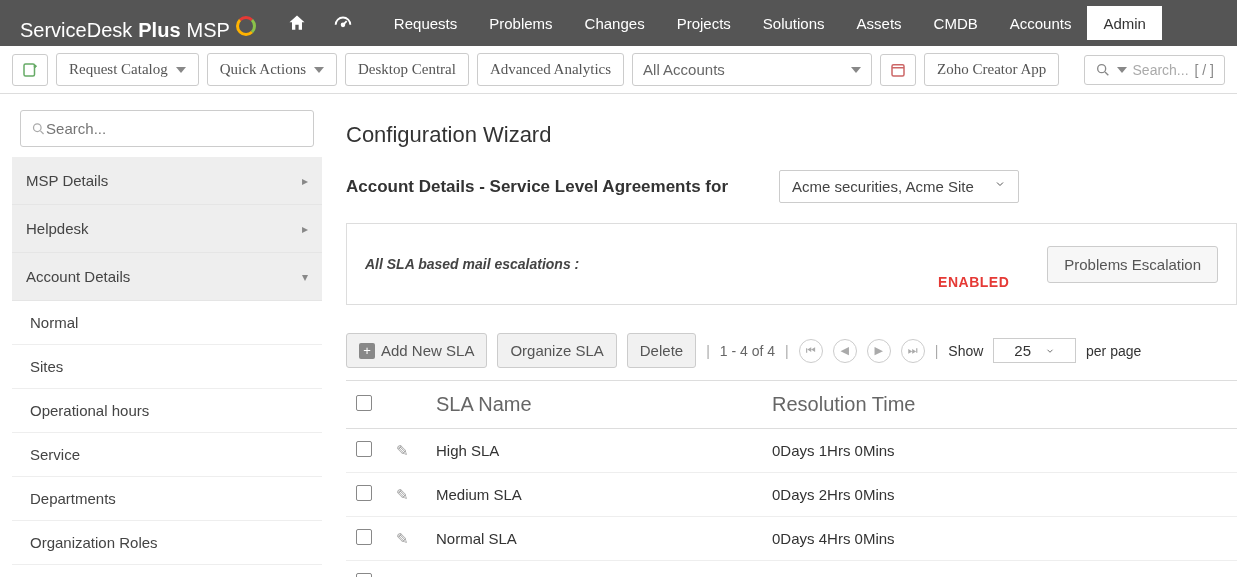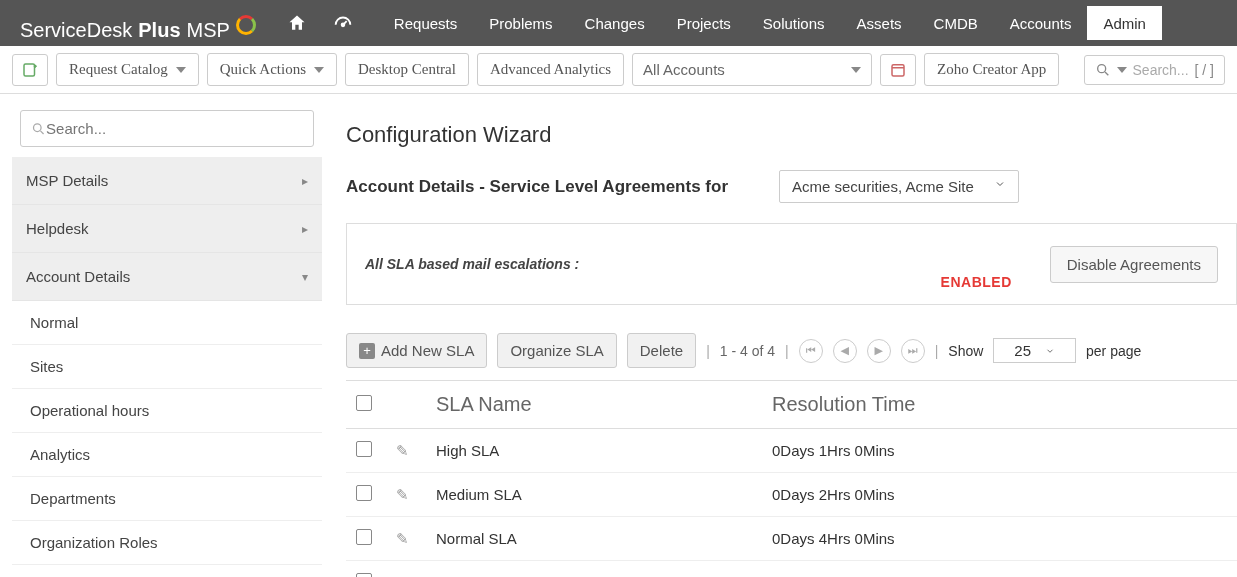--- a/index.html
+++ b/index.html
@@ -1,18 +1,18 @@
 <!DOCTYPE html>
 <html><head>
 <meta charset="utf-8">
 <style>
 * { box-sizing: border-box; margin: 0; padding: 0; }
 body { font-family: Arial, sans-serif; font-size: 14px; color: #333; background: #fff; width: 1237px; }
 .topnav { background: #555; height: 46px; display: flex; align-items: center; color: #fff; }
-.logo { display: flex; padding: 0 18px 0 20px; font-size: 20px; margin-top: 14px; }
+.logo { display: flex; align-items: center; padding: 0 18px 0 20px; font-size: 20px; margin-top: 14px; }
 .logo .sd { font-weight: normal; }
 .logo .plus { font-weight: bold; margin-left: 6px; }
 .logo .msp { margin-left: 6px; font-weight: normal; }
 .logo-circ { width: 20px; height: 20px; border-radius: 50%; border: 3px solid #ffb300; border-top-color: #e53935; border-right-color:#8bc34a; margin-left: 6px; position: relative; top:-4px;}
 .topnav .nav-item { padding: 0 16px; height:34px; display:flex; align-items:center; font-size:15px; cursor:pointer; }
 .topnav .nav-item.active { background:#fff; color:#333; }
 .topnav .icon-cell { width: 46px; display:flex; align-items:center; justify-content:center; font-size:18px;}
 .subbar { height: 48px; border-bottom:1px solid #ddd; display:flex; align-items:center; padding: 0 12px; gap:8px; background:#fff;}
 .sb-btn { border:1px solid #ccc; border-radius:3px; padding: 7px 12px; background:#fff; font-size:15px; color:#555; display:flex; align-items:center; gap:8px; cursor:pointer;font-family:Liberation Serif, serif;}
 .sb-btn.iconish{ padding:6px 8px;}
@@ -143,21 +143,21 @@
         </div>
         <div class="sm-item">
           <span>Account Details</span>
           <span class="arrow">▾</span>
         </div>
       </div>
     <div class="side-sub" id="side-sub">
         <div class="ss-item">Normal</div>
         <div class="ss-item">Sites</div>
         <div class="ss-item">Operational hours</div>
-        <div class="ss-item">Analytics</div>
+        <div class="ss-item">Service</div>
         <div class="ss-item">Departments</div>
         <div class="ss-item">Organization Roles</div>
       </div>
   </div>
 
   <div class="main">
     <h1 class="page-title">Configuration Wizard</h1>
     <div class="acct-row">
       <span style="font-weight:bold;">Account Details - Service Level Agreements for</span>
       <div class="acctsel">
@@ -165,21 +165,21 @@
         <svg width="12" height="12" viewBox="0 0 24 24">
             <path d="M6 9l6 6 6-6" fill="none" stroke="#555" stroke-width="2"></path>
           </svg>
       </div>
     </div>
 
     <div class="panel">
       <div class="panel-row">
         <span style="font-weight:bold;color:#444;font-style:italic;">All SLA based mail escalations :</span>
         <span class="enabled">ENABLED</span>
-        <button class="disable-btn">Disable Agreements</button>
+        <button class="disable-btn">Problems Escalation</button>
       </div>
     </div>
 
     <div class="toolbar">
       <div class="tb-btn">
           <span class="plusico">+</span>
           <span>Add New SLA</span>
         </div>
       <div class="tb-btn">Organize SLA</div>
       <div class="tb-btn">Delete</div>

